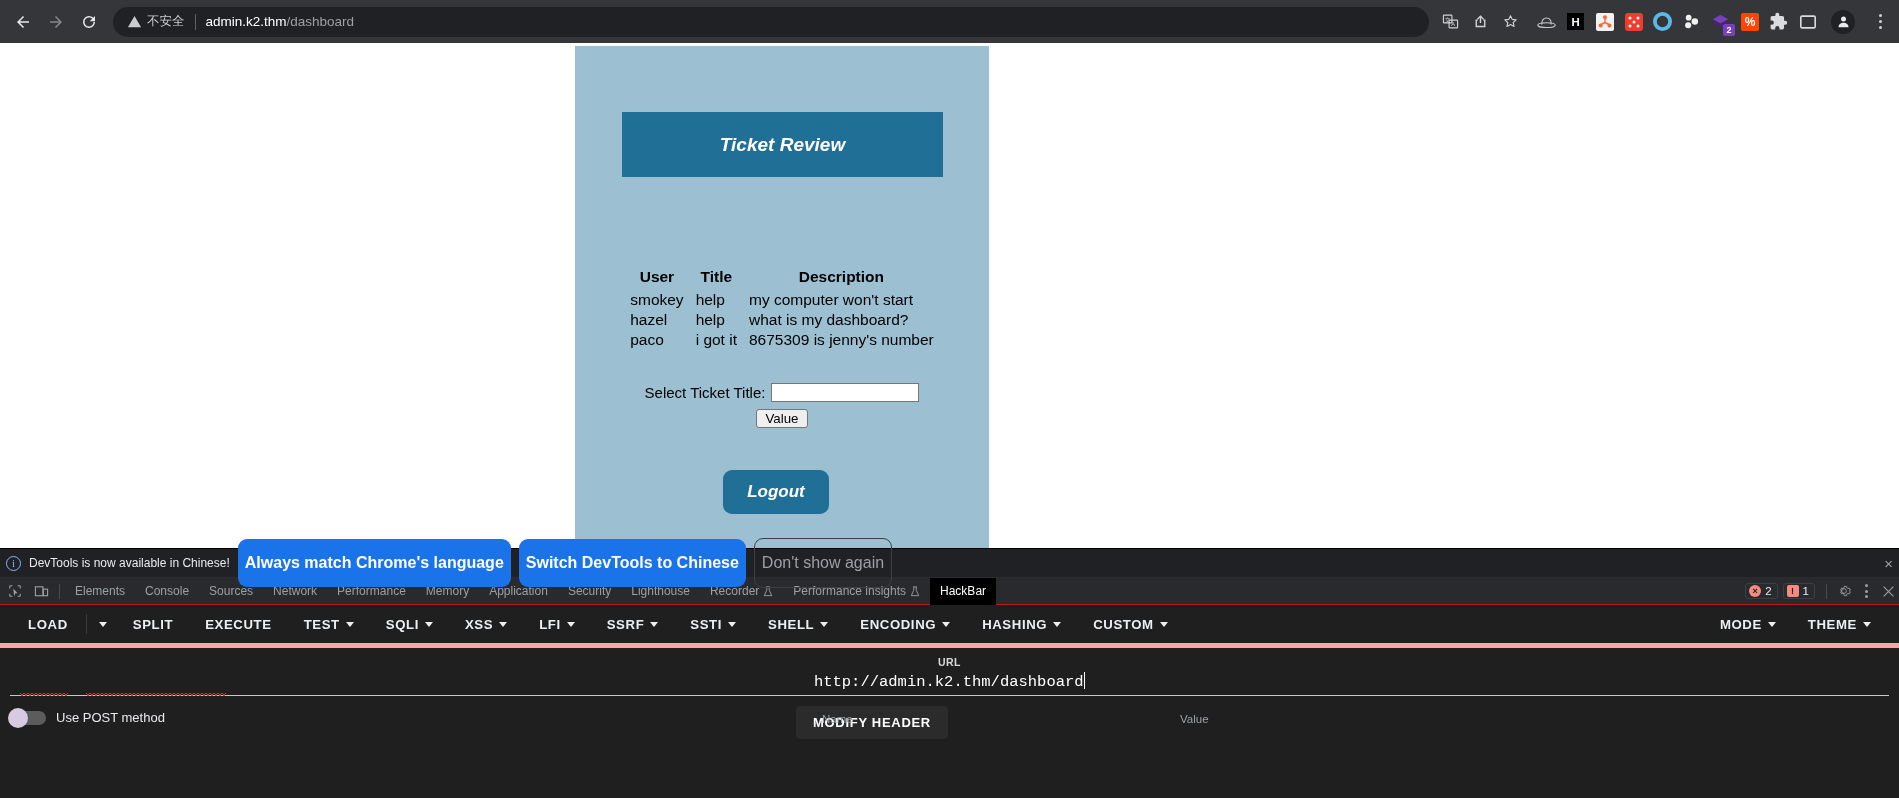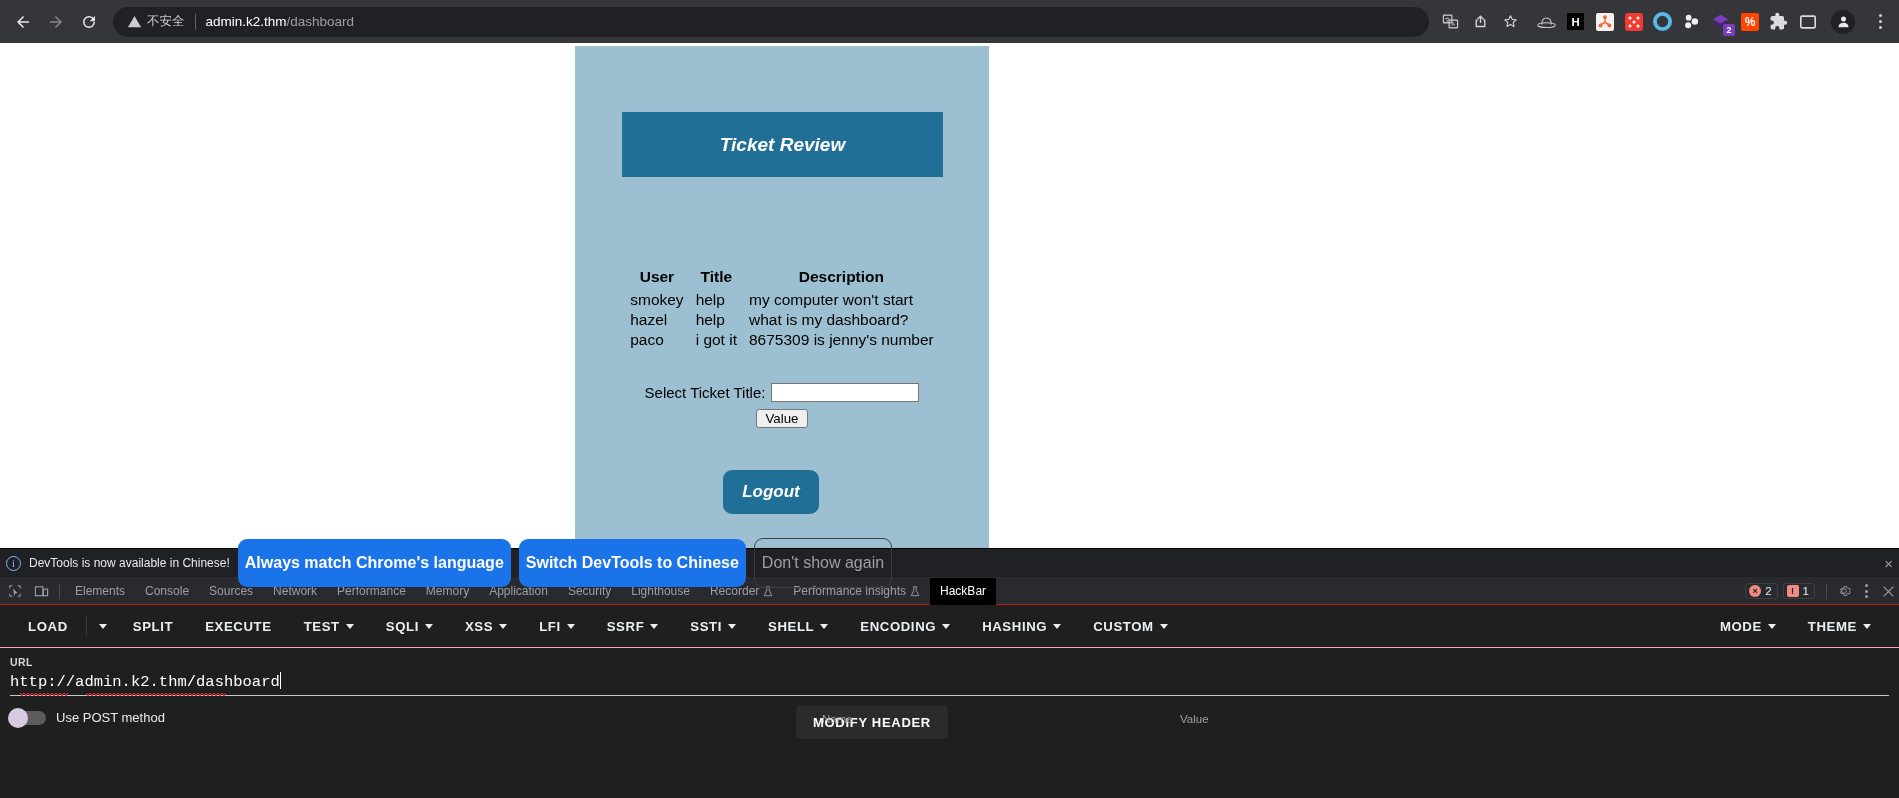--- a/index.html
+++ b/index.html
@@ -173,21 +173,21 @@
     padding: 1px 8px;
     background: #efefef;
     border: 1px solid #767676;
     border-radius: 3px;
     color: #000;
     font-family: "Liberation Sans", sans-serif;
   }
   #logout-button {
     position: absolute;
     left: 148px; top: 424px;
-    width: 96px; height: 44px;
+    width: 106px; height: 44px;
     background: #1f6f96;
     border: none;
     border-radius: 9px;
     color: #fff;
     font-style: italic;
     font-weight: bold;
     font-size: 17px;
     font-family: "Liberation Sans", sans-serif;
   }
 
@@ -280,21 +280,21 @@
   
   #hackbar {
     background: #1f1f1f;
     height: 194px;
     position: relative;
   }
   #hackbar-toolbar {
     height: 43px;
     display: flex; align-items: center;
     padding: 0 12px;
-    border-bottom: 1px solid #fca5a5;
+    border-bottom: 5px solid #fca5a5;
   }
   .hb-btn {
     color: #eceff1;
     font-size: 13.2px;
     font-weight: bold;
     letter-spacing: .6px;
     padding: 0 16px;
     display: flex; align-items: center; gap: 6px;
     white-space: nowrap;
     font-family: "Liberation Sans", sans-serif;
@@ -303,21 +303,21 @@
     width: 0; height: 0;
     border-left: 4px solid transparent;
     border-right: 4px solid transparent;
     border-top: 5px solid #eceff1;
     display: inline-block;
   }
   .hb-caret-only { padding: 0 10px; }
   .hb-sep { width: 1px; height: 20px; background: #3a3a3a; margin: 0 2px; }
   #hb-spacer { flex: 1 1 auto; }
 
-  #hackbar-url-block { padding: 8px 10px 0 10px; }
+  #hackbar-url-block { padding: 8px 10px 0 10px; text-align: center; }
   #url-label {
     color: #d7d9db; font-size: 10.5px;
     font-weight: bold; letter-spacing: .4px;
     margin-bottom: 4px;
   }
   #url-input-wrap {
     border-bottom: 1px solid #c7c7c7;
     padding-bottom: 4px;
     position: relative;
   }

